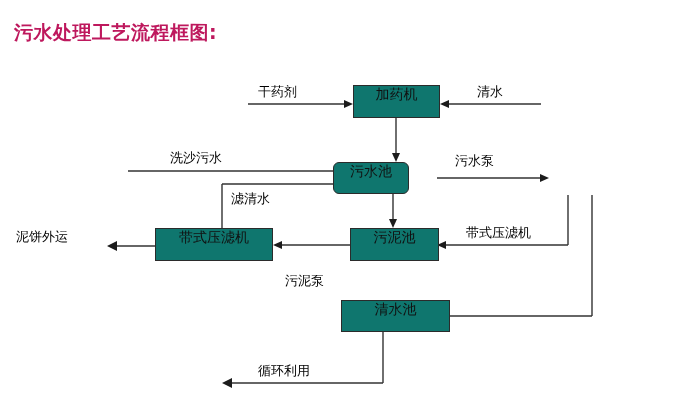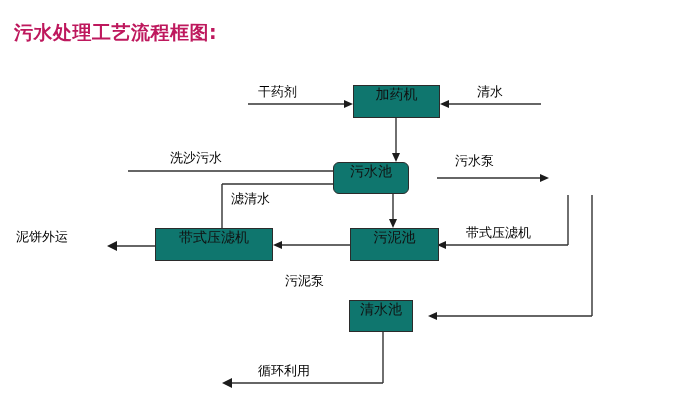--- a/index.html
+++ b/index.html
@@ -122,21 +122,21 @@
 
 
   <div class="node" style="left:155px;top:228px;width:118px;height:33px;">
     <span>带式压滤机</span>
   </div>
 
   <div class="node" style="left:350px;top:228px;width:89px;height:33px;">
     <span>污泥池</span>
   </div>
 
-  <div class="node" style="left:341px;top:300px;width:64px;height:32px;margin-left:8px;">
+  <div class="node" style="left:341px;top:300px;width:109px;height:32px;">
     <span>清水池</span>
   </div>
 
   <div class="edge-label" style="left:258px;top:83px;">干药剂</div>
 
   <div class="edge-label" style="left:477px;top:83px;">清水</div>
 
   <div class="edge-label" style="left:170px;top:149px;">洗沙污水</div>
 
   <div class="edge-label" style="left:231px;top:190px;font-family:Liberation Mono, monospace;">滤清水</div>

